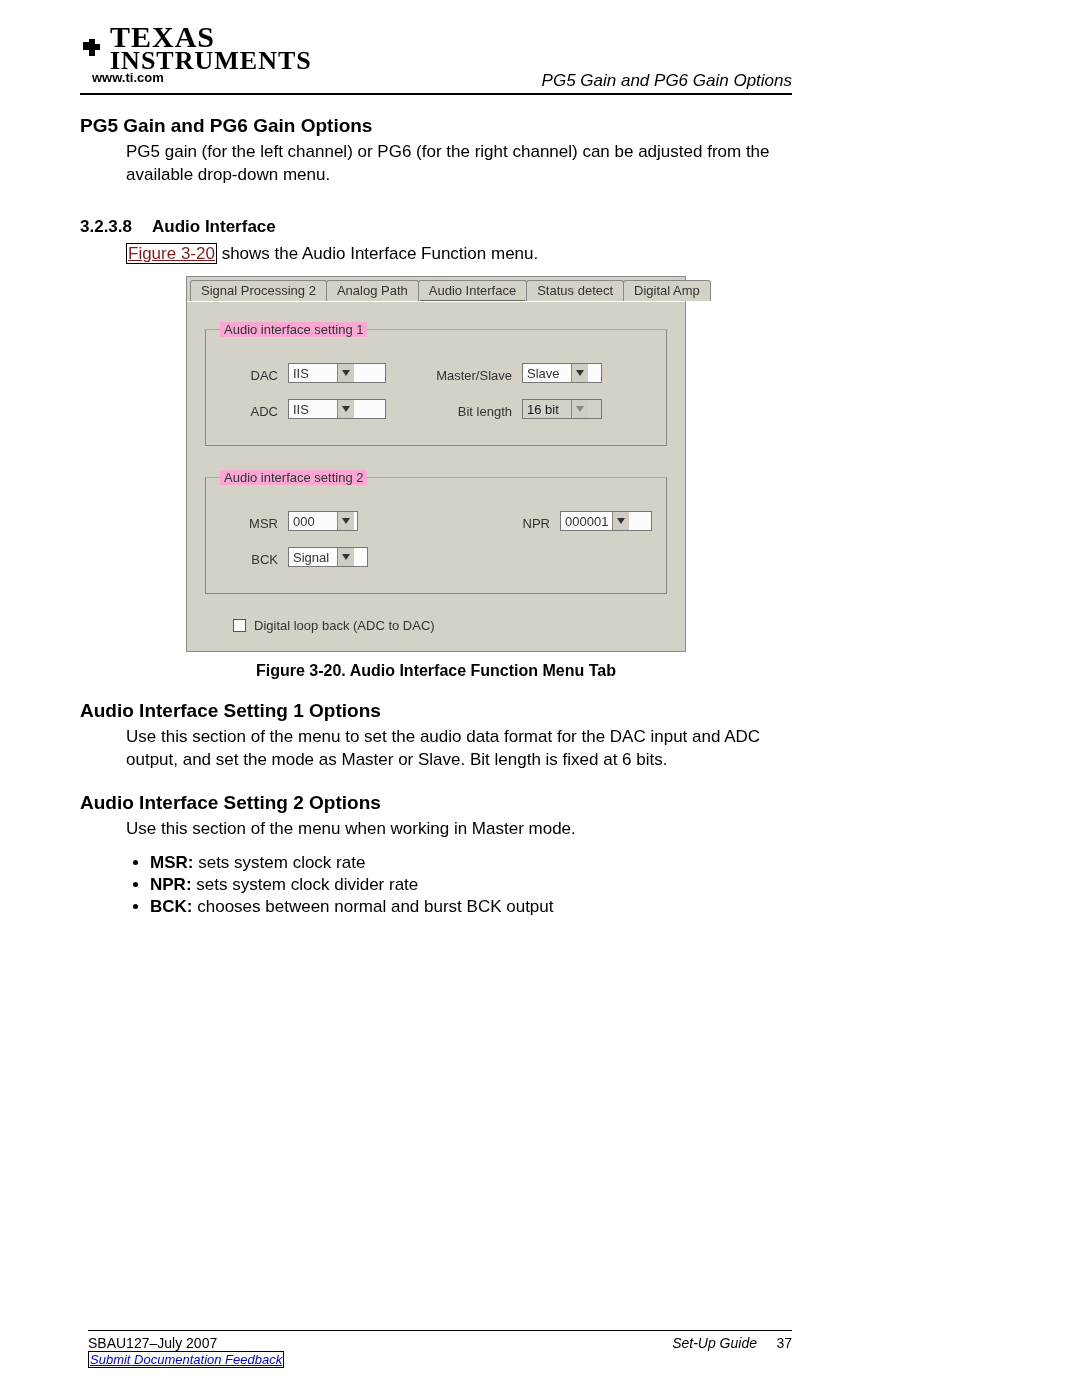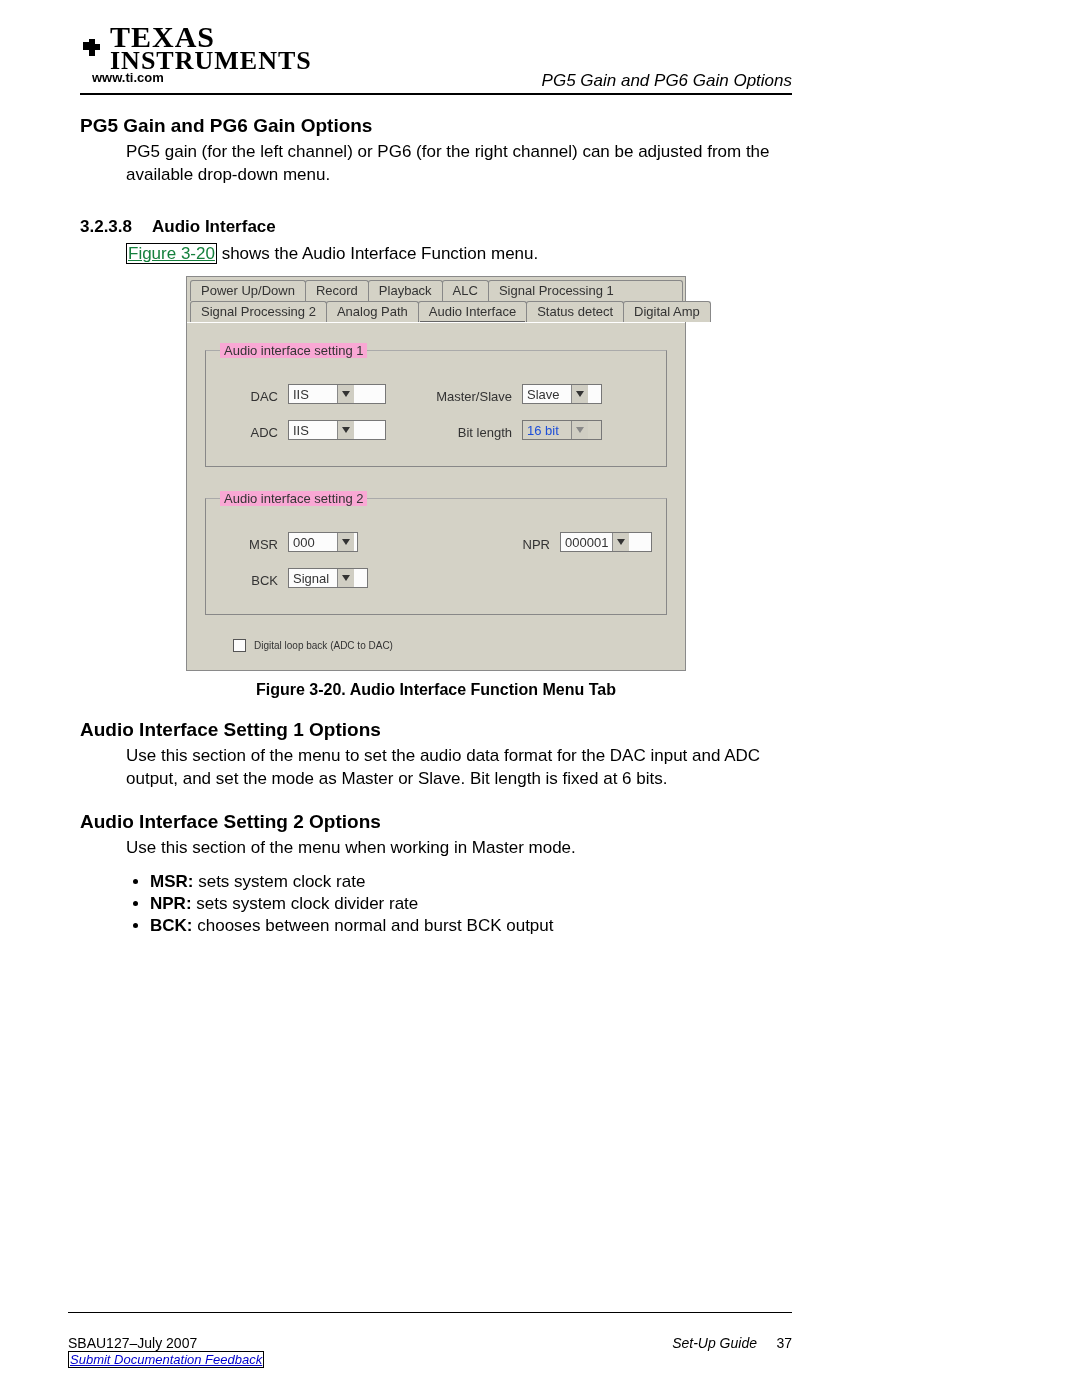--- a/index.html
+++ b/index.html
@@ -67,21 +67,21 @@
     margin-top: 2px;
   }
   .sub-numbered {
     font-size: 17px;
     font-weight: bold;
     margin: 30px 0 6px 0;
     display: flex;
   }
   .sub-numbered .num { width: 72px; }
   a.blue-link {
-    color: #15803d;
+    color: #7f1d1d;
     text-decoration: underline;
     border: 1px solid #000;
     padding: 0 1px;
   }
   
   .screenshot {
     width: 498px;
     margin: 10px auto 10px auto;
     background: #d4d2c6;
     border: 1px solid #8a8a8a;
@@ -158,21 +158,21 @@
   }
   .combo {
     display: inline-flex;
     align-items: center;
     background: #fcfcfc;
     border: 1px solid #777;
     height: 20px;
     box-sizing: border-box;
     position: relative;
   }
-  .combo.disabled { background: #d4d2c6; color:#1d4ed8; }
+  .combo.disabled { background: #d4d2c6; color:#0f172a; }
   .combo .val {
     padding: 0 4px;
     font-size: 13px;
     min-width: 40px;
     white-space: nowrap;
   }
   .combo .arrow {
     width: 16px;
     height: 100%;
     background: #d0cec3;
@@ -186,21 +186,21 @@
   .form-label2 {
     width: 96px;
     text-align: right;
     padding-right: 10px;
     font-size: 13px;
   }
   .chk-row {
     display: flex;
     align-items: center;
     margin: 6px 0 2px 28px;
-    font-size: 10px;
+    font-size: 13px;
     color: #333;
   }
   .chk {
     width: 13px; height: 13px;
     border: 1px solid #555;
     background: #fcfcfc;
     margin-right: 8px;
     box-sizing: border-box;
   }
   .figure-caption {
@@ -214,25 +214,25 @@
     padding: 0;
     font-size: 17px;
   }
   ul.bullets li {
     margin: 2px 0;
     list-style: disc;
   }
   ul.bullets li b { font-weight: bold; }
   .footer {
     position: absolute;
-    left: 68px;
+    left: 88px;
     right: 80px;
     bottom: 30px;
     border-top: 1.8px solid #000;
-    padding-top: 22px;
+    padding-top: 4px;
     display: flex;
     justify-content: space-between;
     align-items: flex-start;
     font-size: 14px;
     gap: 32px;
   }
   .footer .left { font-size: 14px; }
   .footer .right { font-style: italic; font-size: 14px; }
   .footer a.feedback {
     color: #0000cc;
@@ -270,27 +270,20 @@
     <span class="num">3.2.3.8</span>
     <span>Audio Interface</span>
   </div>
   <div class="body-text">
     <a class="blue-link" href="#">Figure 3-20</a><span> shows the Audio Interface Function menu.</span>
   </div>
 
   <div class="screenshot">
     <div class="tab-strip">
       <div class="tab-row">
-        <div class="tab">Power Up/Down</div>
-        <div class="tab">Record</div>
-        <div class="tab">Playback</div>
-        <div class="tab">ALC</div>
-        <div class="tab" style="flex:1">Signal Processing 1</div>
-      </div>
-      <div class="tab-row">
         <div class="tab">Signal Processing 2</div>
         <div class="tab">Analog Path</div>
         <div class="tab active">Audio Interface</div>
         <div class="tab">Status detect</div>
         <div class="tab" style="flex:1">Digital Amp</div>
       </div>
     </div>
 
     <div class="panel-body">
       <fieldset class="groupbox">

